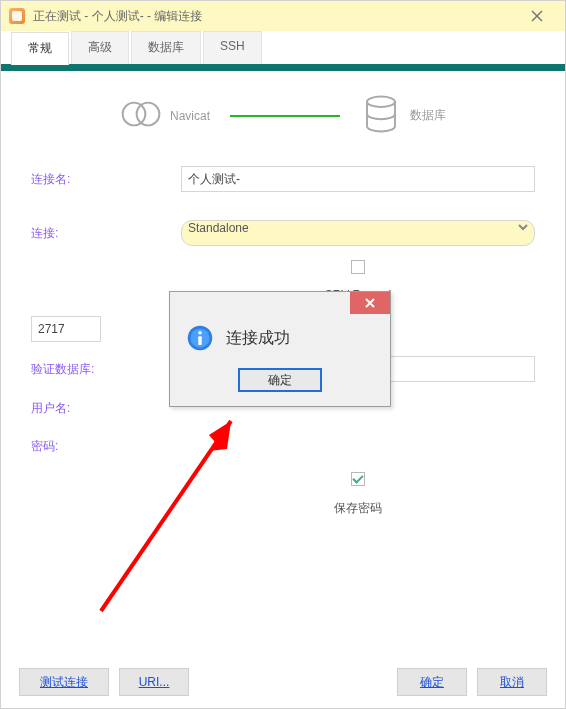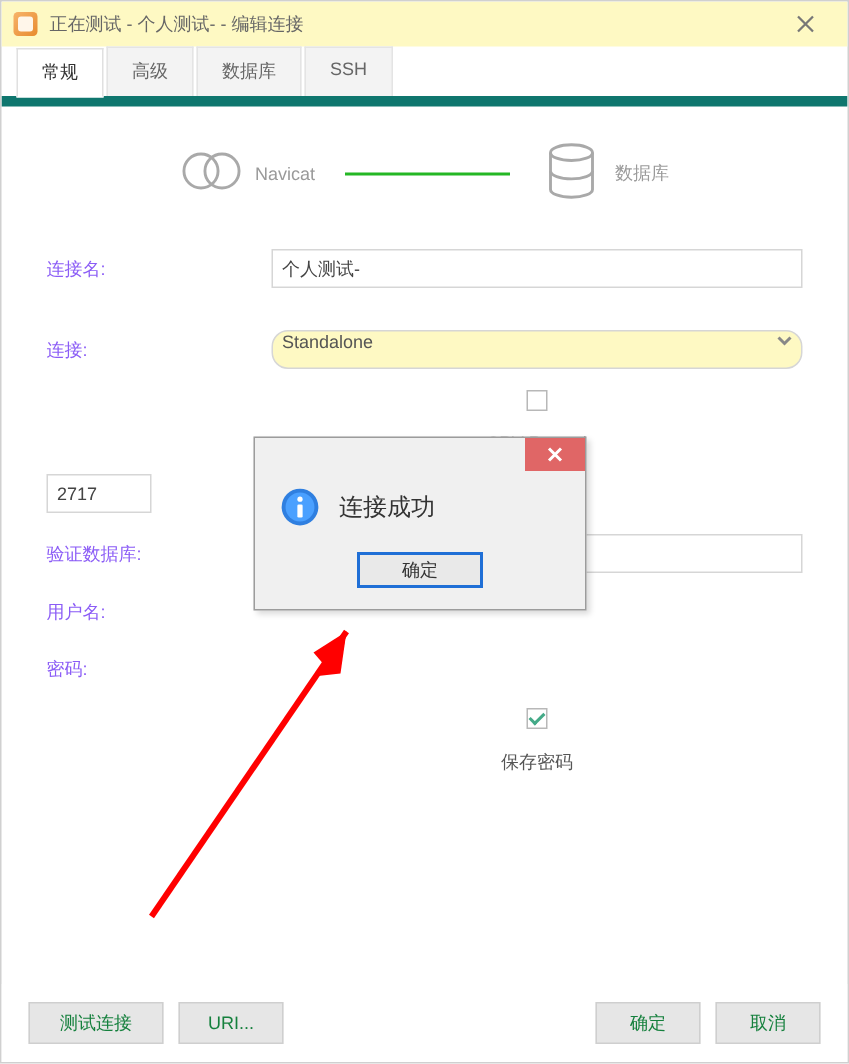--- a/index.html
+++ b/index.html
@@ -35,21 +35,21 @@
   .sel { background:#fef9c3; display:flex; justify-content:space-between; color:#555;border-radius:11px; }
   .sel .chev svg{ width:10px; height:10px; stroke:#888; fill:none; stroke-width:2;}
   .port { width:70px !important; }
   .cbwrap { display:flex; align-items:center; gap:14px;flex-direction:column; }
   .cb { width:14px; height:14px; border:1px solid #b8b8b8; display:inline-flex; align-items:center; justify-content:center; background:#fff; }
   .cb.checked::after { content:""; width:8px; height:4px; border-left:2px solid #4a8; border-bottom:2px solid #4a8; transform:rotate(-45deg); margin-top:-3px;}
 
   
   .footer { position:absolute; left:0; right:0; bottom:0; padding:12px 18px; display:flex; gap:10px; background:#fff;}
   .footer .spacer { flex:1; }
-  .btn { min-width:90px; height:28px; background:#e6e6e6; border:1px solid #cfcfcf; color:#15803d; cursor:pointer; }
+  .btn { min-width:90px; height:28px; background:#e6e6e6; border:1px solid #cfcfcf; color:#1d4ed8; cursor:pointer;text-decoration:underline; }
 
   
   .modal { position:absolute; left:168px; top:290px; width:222px; background:#f0f0f0; border:1px solid #9c9c9c; box-shadow:2px 2px 4px rgba(0,0,0,.15); }
   .modal .mbar { height:22px; display:flex; justify-content:flex-end; }
   .modal .mclose { width:40px; height:22px; background:#e06666; display:flex; align-items:center; justify-content:center; cursor:pointer; }
   .modal .mclose svg { width:10px; height:10px; stroke:#fff; stroke-width:2; }
   .modal .mbody { display:flex; align-items:center; gap:12px; padding:10px 16px 6px; }
   .info-icon { width:28px; height:28px; }
   .info-icon svg { width:28px; height:28px; }
   .modal .mmsg { color:#333; font-size:16px; }

